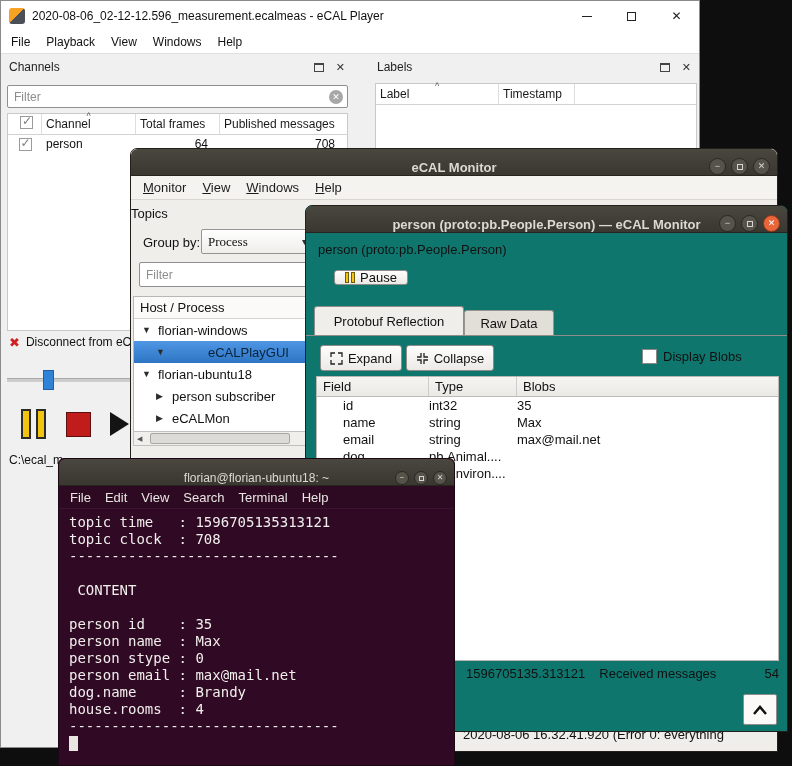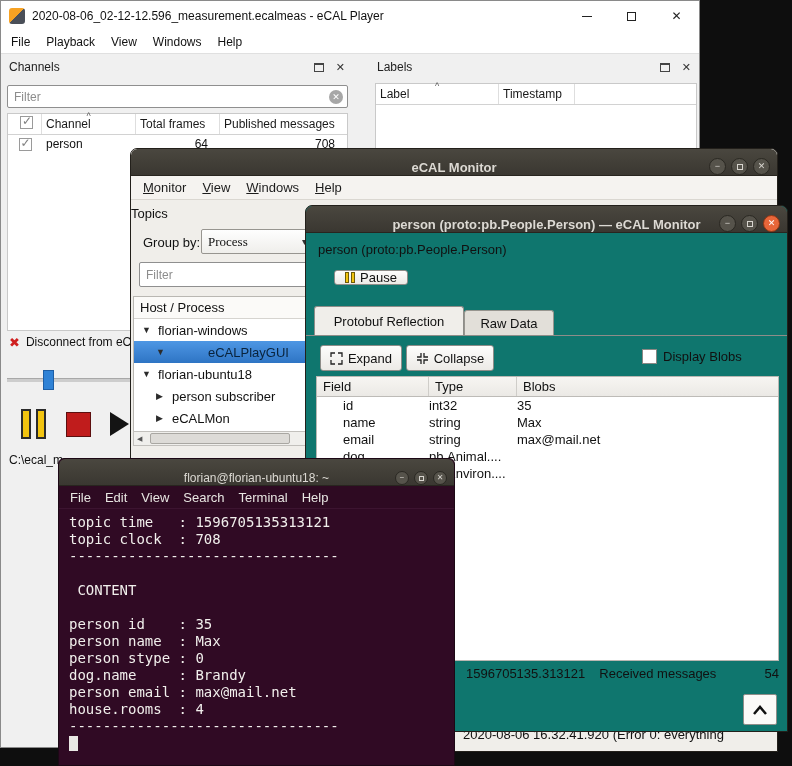--- a/index.html
+++ b/index.html
@@ -405,21 +405,21 @@
     <div class="t-body">
       <div class="tline">topic time   : 1596705135313121</div>
       <div class="tline">topic clock  : 708</div>
       <div class="tline">--------------------------------</div>
       <div class="tline"></div>
       <div class="tline"> CONTENT</div>
       <div class="tline"></div>
       <div class="tline">person id    : 35</div>
       <div class="tline">person name  : Max</div>
       <div class="tline">person stype : 0</div>
+      <div class="tline">person email : max@mail.net</div>
       <div class="tline">dog.name     : Brandy</div>
-      <div class="tline">person email : max@mail.net</div>
       <div class="tline">house.rooms  : 4</div>
       <div class="tline">--------------------------------</div>
       <div class="cursor"></div>
     </div>
   </section>
 
 </div>
 
 </body></html>

